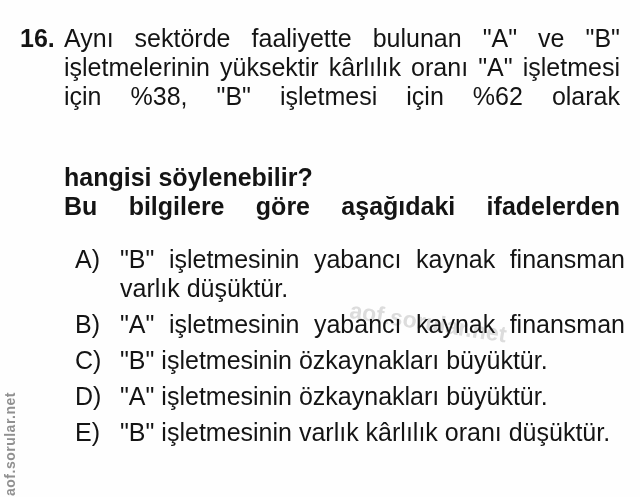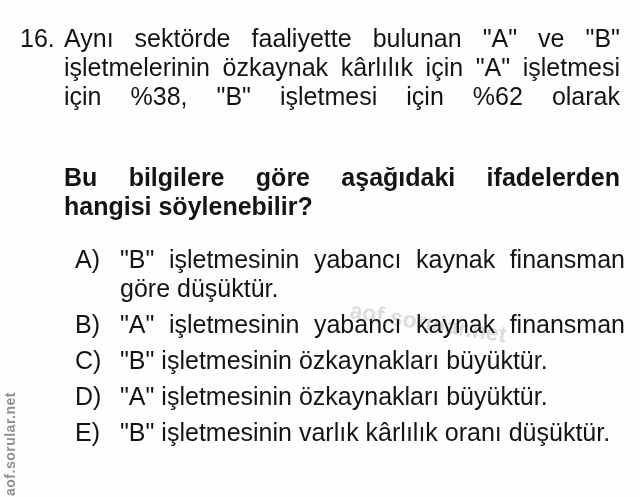--- a/index.html
+++ b/index.html
@@ -39,21 +39,21 @@
     transform-origin: 0 0;
     z-index: 0;
     user-select: none;
   }
   
   .qnum {
     position: absolute;
     left: 20px;
     top: 24px;
     font-size: 25px;
-    font-weight: normal;
+    font-weight: bold;
     line-height: 29px;
     z-index: 1;
   }
   .stem {
     position: absolute;
     left: 64px;
     top: 24px;
     width: 556px;
     z-index: 1;
   }
@@ -104,36 +104,36 @@
 <div class="page">
 
   <span class="wm-left">aof.sorular.net</span>
 
   <span class="wm-center">aof.sorular.net</span>
 
   <div class="qnum">16.</div>
 
   <div class="stem">
     <div class="line jfull">Aynı sektörde faaliyette bulunan "A" ve "B"</div>
-    <div class="line jfull">işletmelerinin özkaynak kârlılık için "A" işletmesi</div>
+    <div class="line jfull">işletmelerinin yüksektir kârlılık oranı "A" işletmesi</div>
     <div class="line jfull">için %38, "B" işletmesi için %62 olarak</div>
   </div>
 
   <div class="prompt">
+    <div class="line">hangisi söylenebilir?</div>
     <div class="line jfull">Bu bilgilere göre aşağıdaki ifadelerden</div>
-    <div class="line">hangisi söylenebilir?</div>
   </div>
 
   <div class="options">
 
     <div class="option">
       <span class="letter">A)</span>
       <div class="otext">
         <div class="line jfull">"B" işletmesinin yabancı kaynak finansman</div>
-        <div class="line">göre düşüktür.</div>
+        <div class="line">varlık düşüktür.</div>
       </div>
     </div>
 
     <div class="option">
       <span class="letter">B)</span>
       <div class="otext">
         <div class="line jfull">"A" işletmesinin yabancı kaynak finansman</div>
       </div>
     </div>
 

